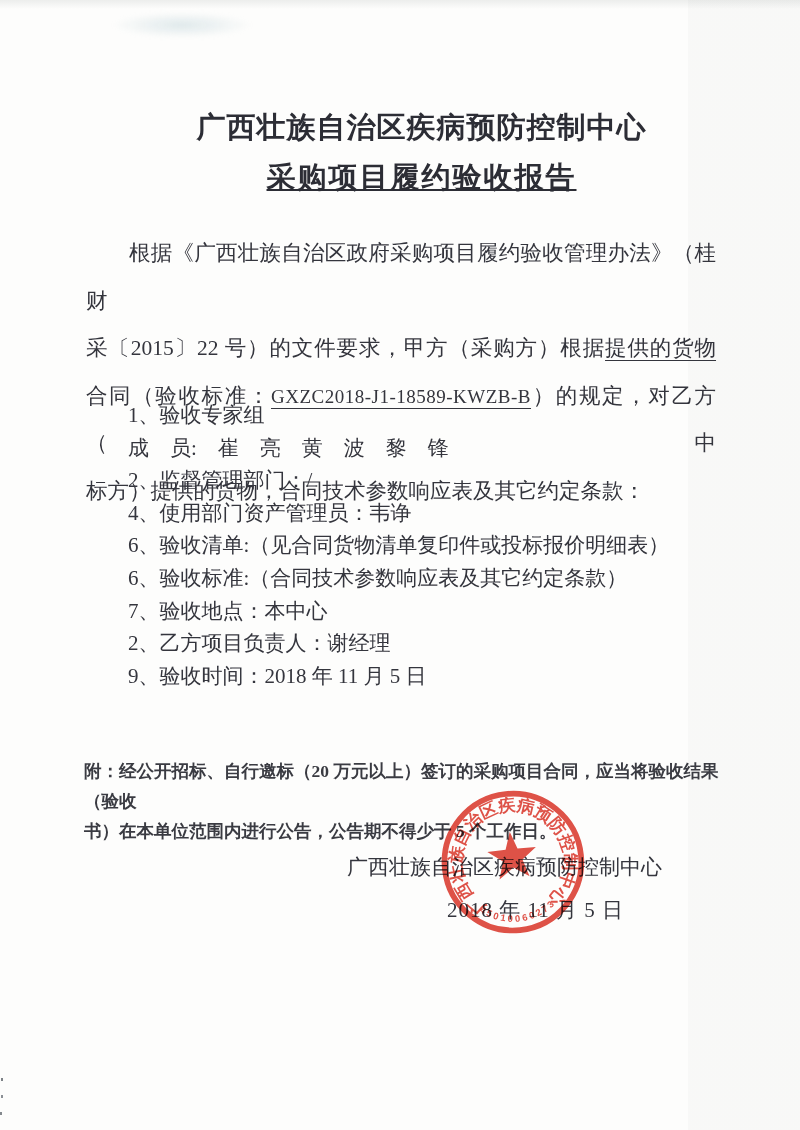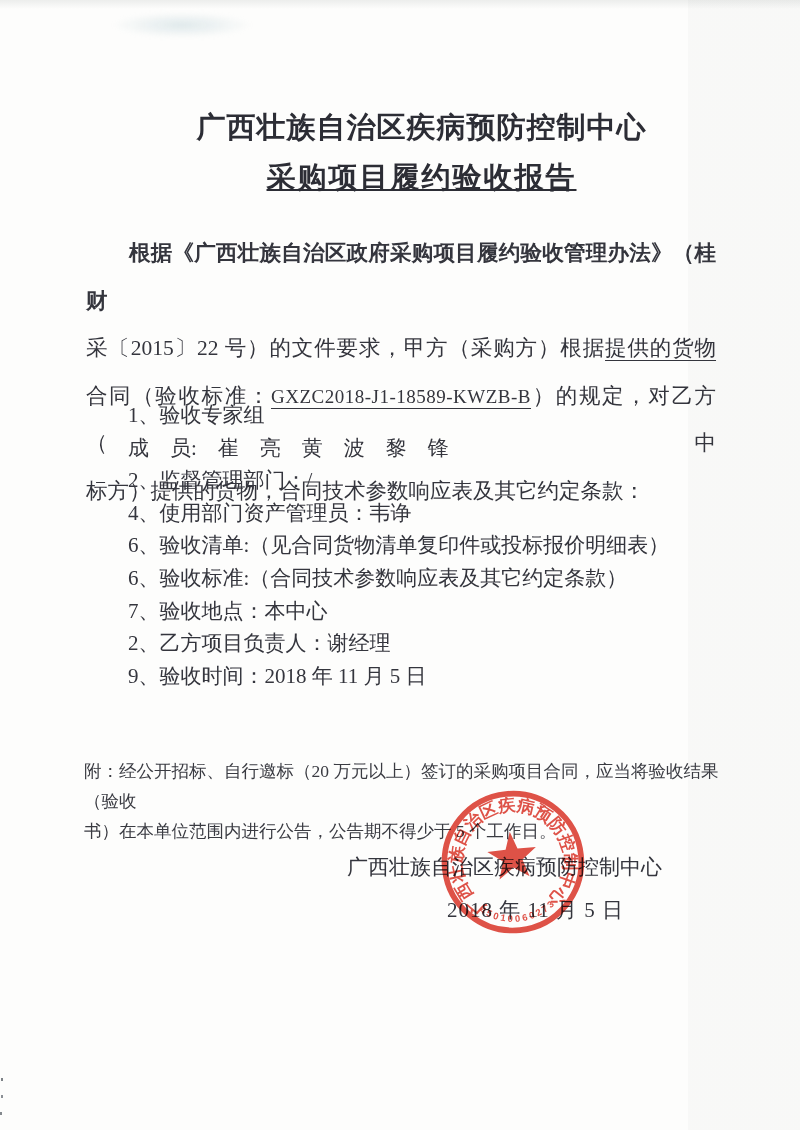--- a/index.html
+++ b/index.html
@@ -36,33 +36,34 @@
   }
   .title1{top:108px;}
   .title2{top:158px;letter-spacing:2px;text-decoration:underline;}
   .intro{
     position:absolute;left:86px;top:230px;width:630px;
     font-size:21.5px;line-height:47.6px;
     color:#34353d;
   }
   .pline{width:100%;}
   .just{text-align:justify;text-align-last:justify;}
-  .indent{text-indent:43px;font-weight:bold;}
+  .indent{text-indent:43px;}
   .ul{text-decoration:underline;text-underline-offset:5px;text-decoration-thickness:1px;}
   .latin{font-size:19px;letter-spacing:0.5px;}
   .list{
     position:absolute;left:128px;top:399px;width:600px;
     font-size:21px;line-height:32.6px;
     color:#34353d;
   }
   .list .row{white-space:nowrap;}
   .note{
     position:absolute;left:84px;top:756px;width:660px;
     font-size:17.5px;line-height:30px;
     color:#3a3b42;
+    font-weight:bold;
   }
   .sig-org{
     position:absolute;left:347px;top:853px;
     font-size:21px;letter-spacing:0px;white-space:nowrap;
     color:#34353d;
   }
   .sig-date{
     position:absolute;left:428px;top:896px;
     font-size:21px;letter-spacing:1px;white-space:nowrap;
     color:#34353d;

